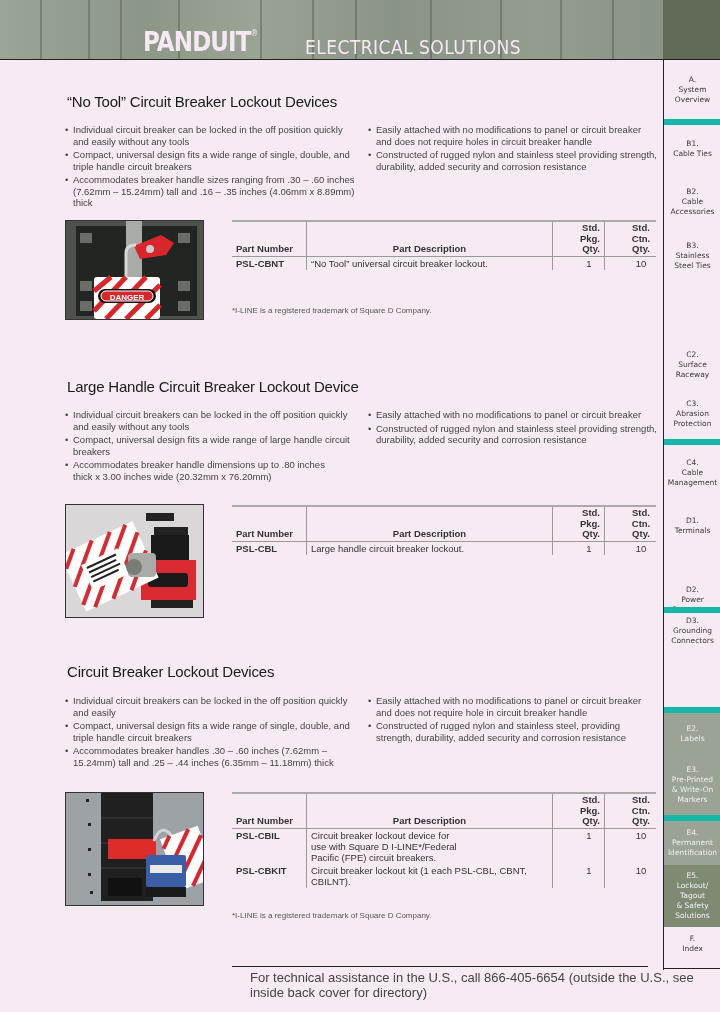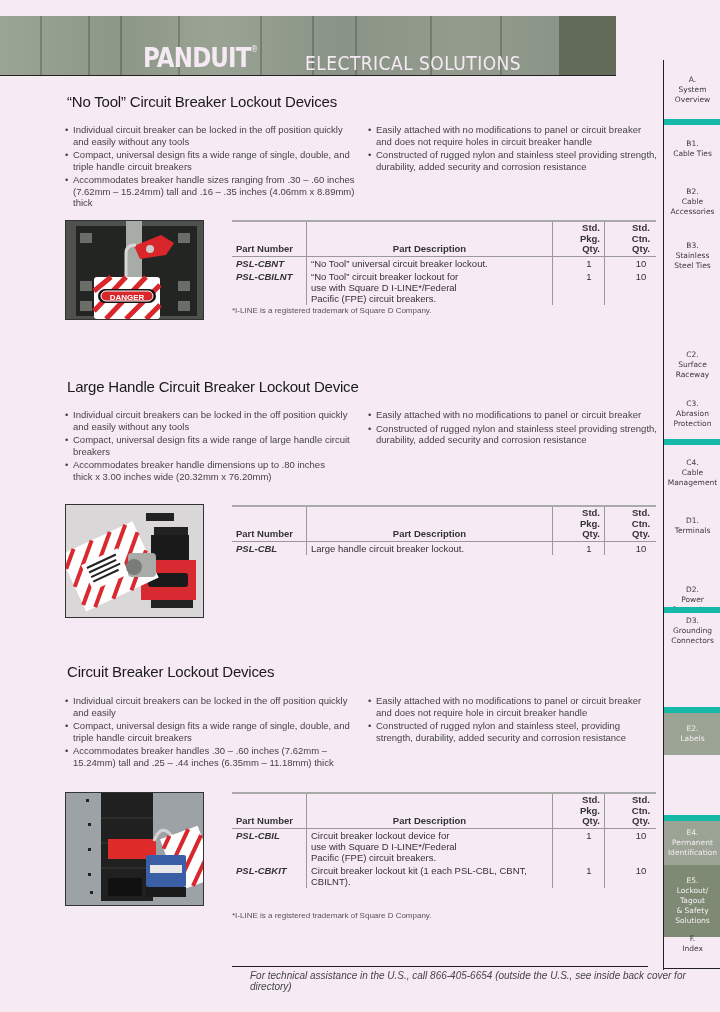--- a/index.html
+++ b/index.html
@@ -1,17 +1,17 @@
 <!DOCTYPE html>
 <html><head>
 <meta charset="utf-8">
 <style>
   html, body { margin:0; padding:0; }
   body { width:720px; height:1012px; background:#f6eaf4; position:relative; overflow:hidden; font-family:"Liberation Sans", sans-serif; color:#2a2a2a; }
-  .header { position:absolute; left:0; top:16px; width:616px; height:59px;
+  .header { position:absolute; left:0; top:0; width:720px; height:59px;
     background: linear-gradient(90deg,#9ba595 0%,#8d9788 20%,#9aa394 35%,#8a9486 55%,#939c8d 75%,#8b9587 90%);
     border-bottom:1px solid #222; }
   .header .stripe { position:absolute; top:0; height:59px; width:2px; background:rgba(60,70,55,0.35); }
   .header .dark { position:absolute; right:0; top:0; width:57px; height:59px; background:#616b57; }
   .brand { position:absolute; left:143px; top:26px; color:#f5e9f3; font-family:"DejaVu Sans", sans-serif; font-weight:bold; font-size:27px; letter-spacing:-1px; transform:scaleX(0.85); transform-origin:left; }
   .brand sup { font-size:9px; font-weight:normal; vertical-align:top; position:relative; top:2px; }
   .tagline { position:absolute; left:305px; top:36px; color:#f5e9f3; font-family:"DejaVu Sans", sans-serif; font-size:19px; letter-spacing:0.5px; transform:scaleX(0.9); transform-origin:left; }
 
   .sidebar { position:absolute; left:663px; top:60px; width:57px; height:910px; border-left:1px solid #222; }
   .tab { position:absolute; left:0; width:57px; text-align:center; font-family:"DejaVu Sans", sans-serif; font-size:7.5px; line-height:10px; color:#3a3a3a; box-sizing:border-box; display:flex; flex-direction:column; justify-content:center; }
@@ -23,27 +23,27 @@
 
   h2 { position:absolute; margin:0; font-weight:normal; font-size:15px; color:#1a1a1a; letter-spacing:-0.2px; }
   .bullets { position:absolute; margin:0; padding:0; list-style:none; font-size:9.5px; line-height:11.5px; color:#444; }
   .bullets li { position:relative; padding-left:8px; margin-bottom:2px; }
   .bullets li::before { content:"•"; position:absolute; left:0; top:0; }
 
   .photo { position:absolute; border:1px solid #333; overflow:hidden; }
   table.parts { position:absolute; border-collapse:collapse; font-size:9.5px; color:#333; }
   table.parts th { font-weight:bold; vertical-align:bottom; padding:1px 4px; border-bottom:1px solid #999; line-height:10.5px; }
   table.parts td { padding:1px 4px; vertical-align:top; line-height:11px; }
-  table.parts td.pn { font-weight:bold;font-style:italic; }
+  table.parts td.pn { font-weight:bold; }
   table.parts .c { text-align:center;padding-left:25px; }
   table.parts th + th, table.parts td + td { border-left:1px solid #999; }
   table.parts thead tr { border-top:2px solid #aaa; }
   .note { position:absolute; font-size:8px; color:#555; }
   .footer-line { position:absolute; left:232px; top:966px; width:416px; border-top:1px solid #222; }
-  .footer { position:absolute; left:250px; top:970px; font-size:10px; color:#444;font-style:italic; }
+  .footer { position:absolute; left:250px; top:970px; font-size:13px; color:#444; }
 </style>
 </head>
 <body>
 
 <div class="header">
   <div class="stripe" style="left:40px"></div>
   <div class="stripe" style="left:88px"></div>
   <div class="stripe" style="left:120px"></div>
   <div class="stripe" style="left:178px"></div>
   <div class="stripe" style="left:260px"></div>
@@ -104,26 +104,32 @@
     </div>
   <div class="tab bt" style="top:547px;height:42px">
       <span>D3.</span>
       <span>Grounding</span>
       <span>Connectors</span>
     </div>
   <div class="tab grey bt" style="top:647px;height:48px">
       <span>E2.</span>
       <span>Labels</span>
     </div>
+  <div class="tab grey" style="top:695px;height:60px">
+      <span>E3.</span>
+      <span>Pre-Printed</span>
+      <span>&amp; Write-On</span>
+      <span>Markers</span>
+    </div>
   <div class="tab grey bt" style="top:755px;height:50px">
       <span>E4.</span>
       <span>Permanent</span>
       <span>Identification</span>
     </div>
-  <div class="tab active" style="top:805px;height:72px">
+  <div class="tab active" style="top:805px;height:62px">
       <span>E5.</span>
       <span>Lockout/</span>
       <span>Tagout</span>
       <span>&amp; Safety</span>
       <span>Solutions</span>
     </div>
   <div class="tab" style="top:860px;height:48px">
       <span>F.</span>
       <span>Index</span>
     </div>
@@ -179,26 +185,20 @@
     <th style="text-align:left;width:66px">Part Number</th>
     <th>Part Description</th>
     <th class="c" style="width:22px;text-align:right">Std. Pkg. Qty.</th>
     <th class="c" style="width:22px">Std. Ctn. Qty.</th>
   </tr>
     </thead>
   <tbody>
     <tr>
       <td class="pn">PSL-CBNT</td>
       <td>“No Tool” universal circuit breaker lockout.</td>
-      <td class="c">1</td>
-      <td class="c">10</td>
-    </tr>
-    <tr>
-      <td class="pn">PSL-CBILNT</td>
-      <td style="padding-right:90px">“No Tool” circuit breaker lockout for use with Square D I-LINE*/Federal Pacific (FPE) circuit breakers.</td>
       <td class="c">1</td>
       <td class="c">10</td>
     </tr>
   </tbody>
 </table>
 <div class="note" style="left:232px;top:306px">*I-LINE is a registered trademark of Square D Company.</div>
 
 <h2 style="left:67px;top:378px">Large Handle Circuit Breaker Lockout Device</h2>
 <ul class="bullets" style="left:65px;top:409px;width:290px">
   <li>Individual circuit breakers can be locked in the off position quickly and easily without any tools</li>

